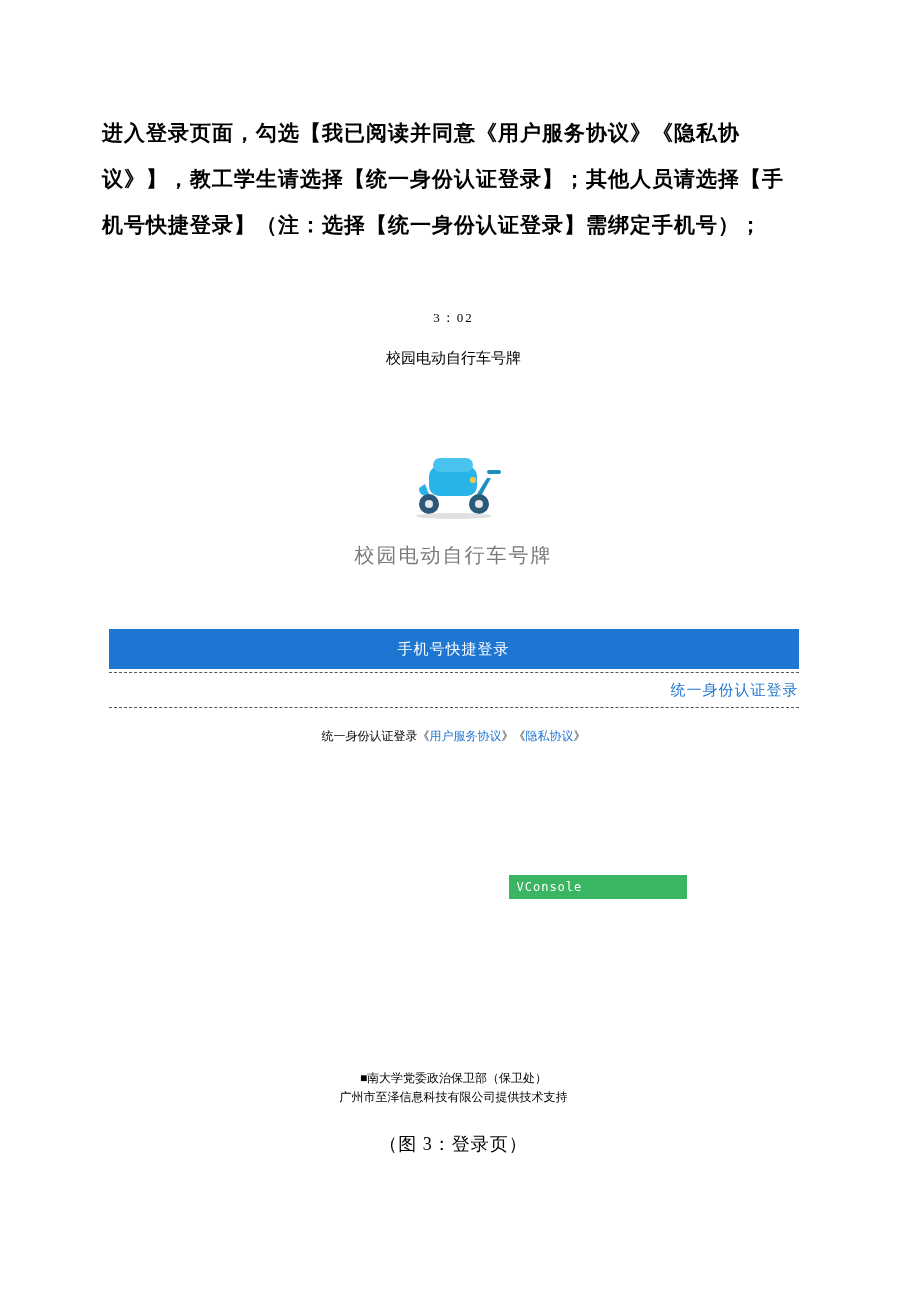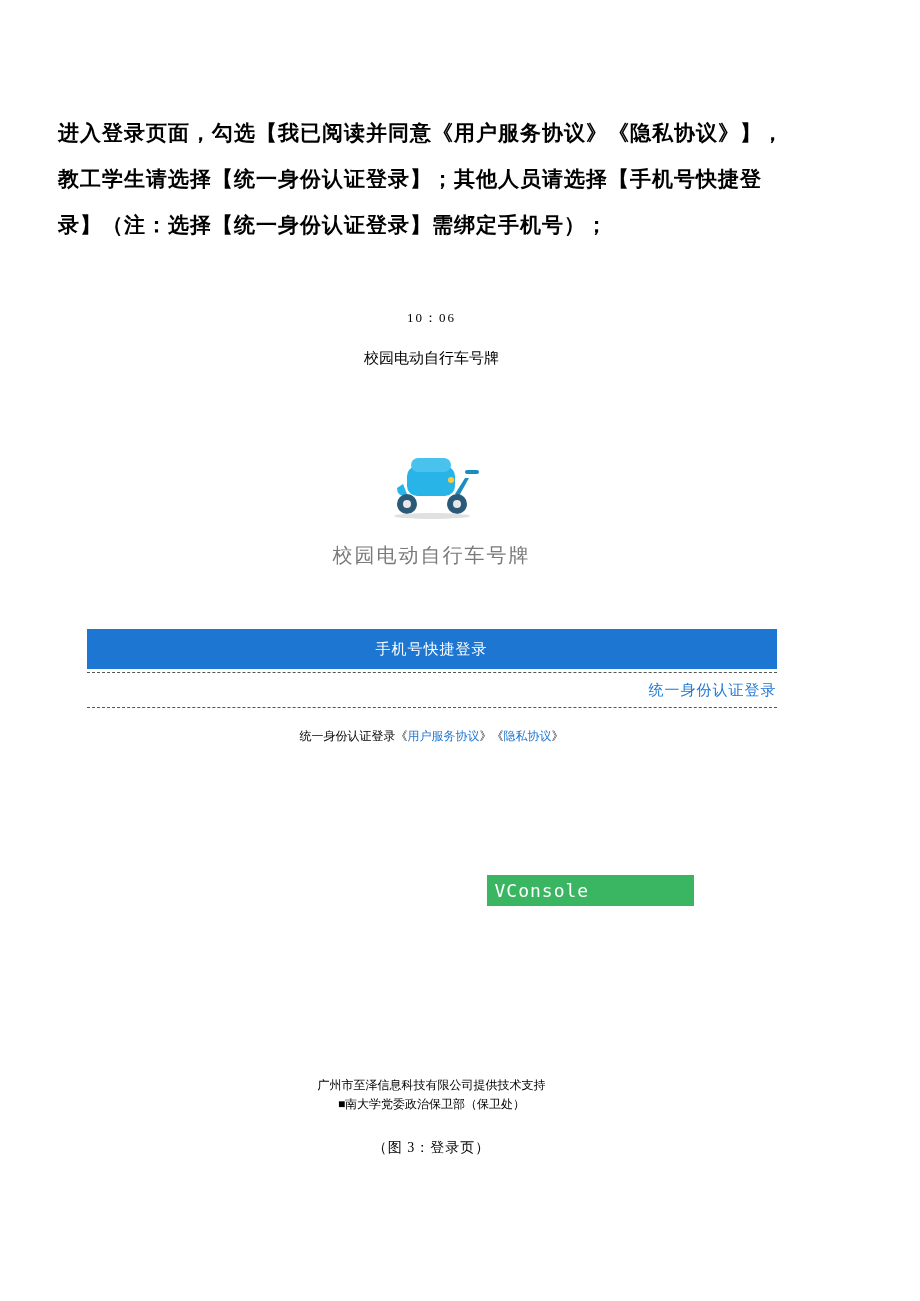--- a/index.html
+++ b/index.html
@@ -4,21 +4,21 @@
 <style>
   * { box-sizing: border-box; margin: 0; padding: 0; }
   body {
     width: 920px;
     margin: 0 auto;
     background: #fff;
     font-family: "Microsoft YaHei", "SimSun", sans-serif;
     color: #000;
   }
   .page-content {
-    padding: 110px 115px 40px 58px;
+    padding: 110px 115px 40px 102px;
   }
   .intro-text {
     font-size: 21px;
     line-height: 2.2;
     font-weight: bold;
     letter-spacing: 1px;
     margin-bottom: 60px;
   }
   .screenshot {
     width: 100%;
@@ -85,46 +85,46 @@
   .vconsole-row {
     width: 690px;
     margin: 0 auto 170px auto;
     text-align: left;
   }
   .vconsole {
     display: inline-block;
     margin-left: 400px;
     background: #3ab561;
     color: #fff;
-    font-size: 18px;
+    font-size: 12px;
     padding: 5px 105px 5px 8px;
     font-family: monospace;
     letter-spacing: 1px;
   }
   .footer-lines {
     font-size: 12px;
     line-height: 1.6;
     margin-bottom: 25px;
   }
   .caption {
-    font-size: 14px;
+    font-size: 18px;
     font-family: "SimSun", serif;
     letter-spacing: 1px;
   }
 </style>
 </head>
 <body>
 
 <div class="page-content">
 
   <p class="intro-text">进入登录页面，勾选【我已阅读并同意《用户服务协议》《隐私协议》】，教工学生请选择【统一身份认证登录】；其他人员请选择【手机号快捷登录】（注：选择【统一身份认证登录】需绑定手机号）；</p>
 
   <div class="screenshot">
 
-    <div class="time">10：06</div>
+    <div class="time">3：02</div>
     <div class="screen-title">校园电动自行车号牌</div>
 
     <div class="logo-block">
       <span class="scooter-svg">
         <svg width="110" height="72" viewBox="0 0 110 72">
           <rect x="30" y="18" width="48" height="30" rx="10" fill="#28b4e6"></rect>
           <rect x="34" y="10" width="40" height="14" rx="7" fill="#49c3ee"></rect>
           <path d="M28 48 Q20 48 20 40 L26 36 L30 46 Z" fill="#28b4e6"></path>
           <path d="M78 46 L88 30 L92 30 L82 48 Z" fill="#1a8fbf"></path>
           <rect x="88" y="22" width="14" height="4" rx="2" fill="#1a8fbf"></rect>
@@ -145,20 +145,20 @@
 
     <div class="agree-line">
       <span>统一身份认证登录《</span><span class="link">用户服务协议</span><span>》《</span><span class="link">隐私协议</span><span>》</span>
     </div>
 
     <div class="vconsole-row">
       <span class="vconsole">VConsole</span>
     </div>
 
     <div class="footer-lines">
+      <div>■南大学党委政治保卫部（保卫处）</div>
       <div>广州市至泽信息科技有限公司提供技术支持</div>
-      <div>■南大学党委政治保卫部（保卫处）</div>
     </div>
 
     <div class="caption">（图 3：登录页）</div>
 
   </div>
 </div>
 
 </body></html>

